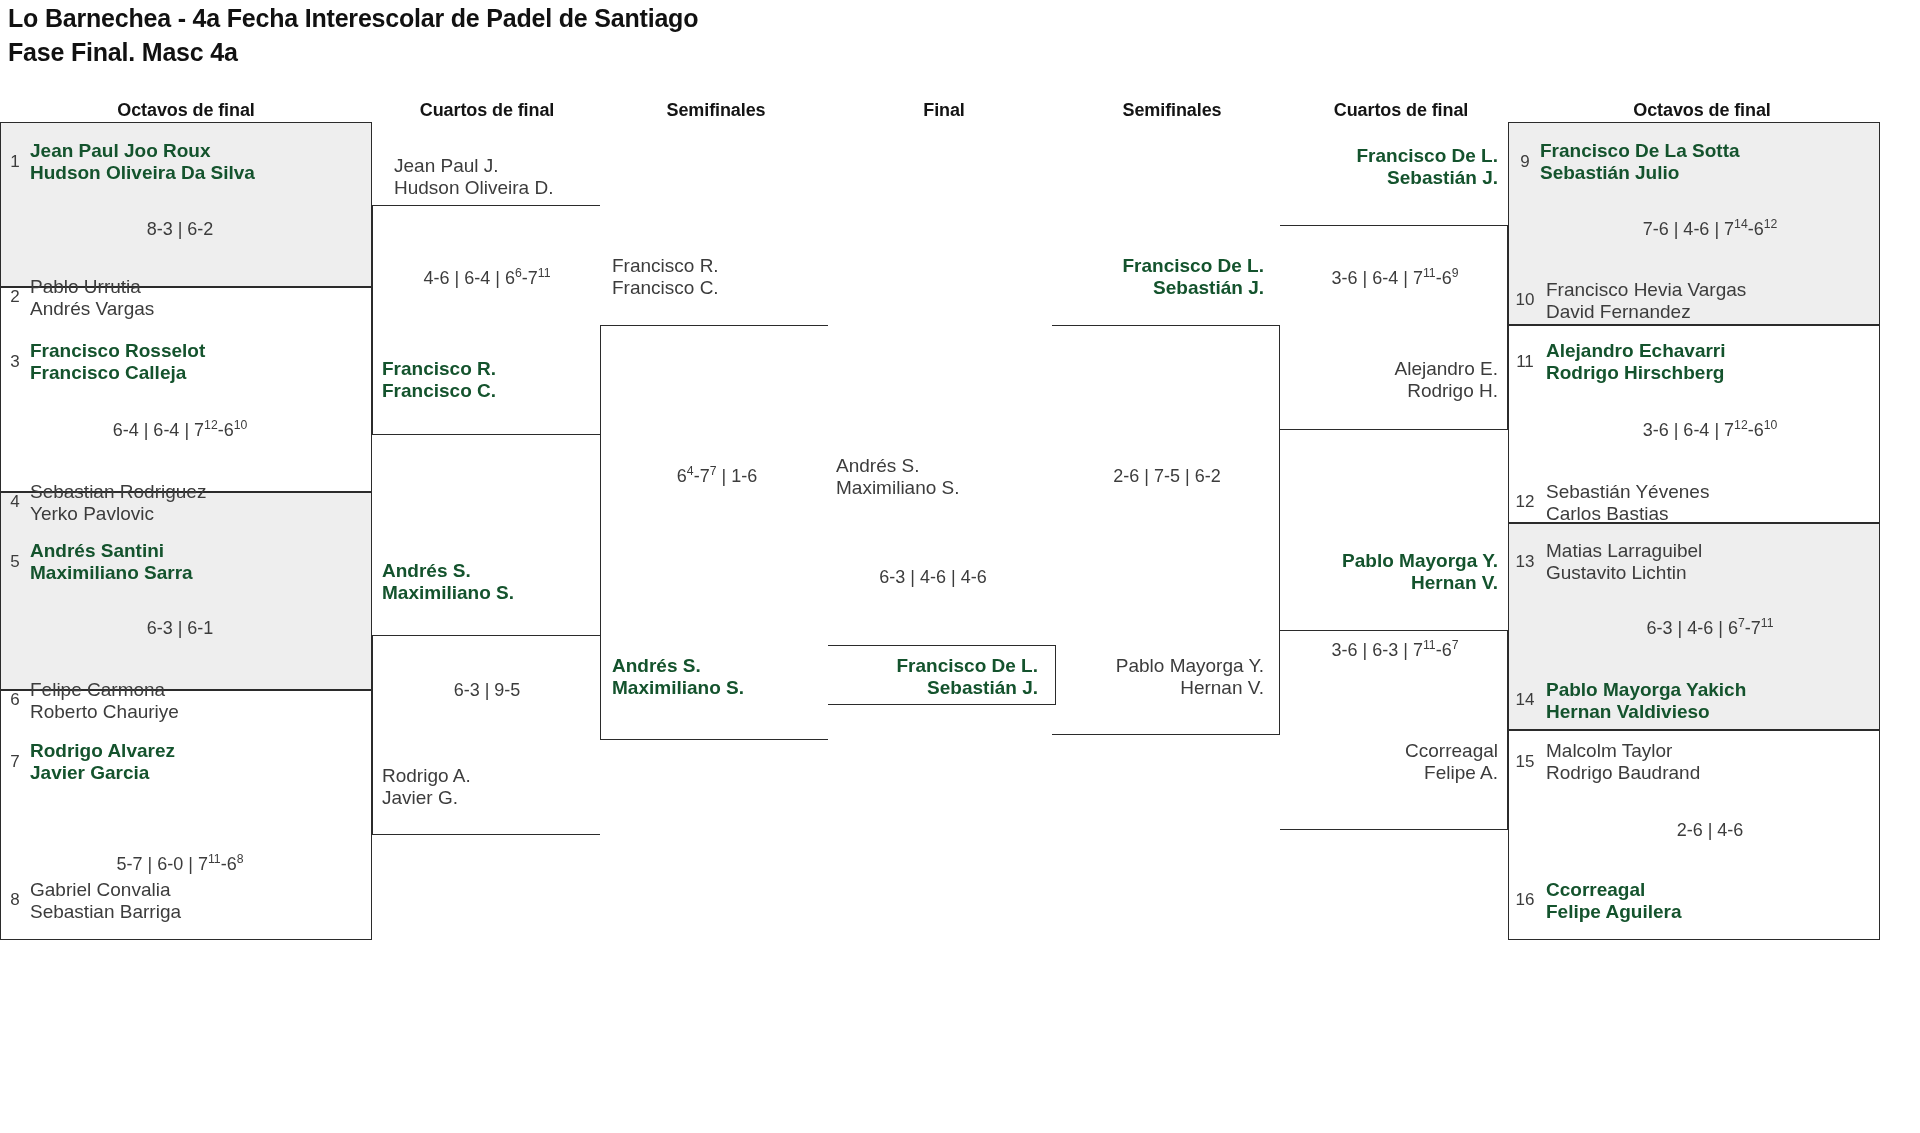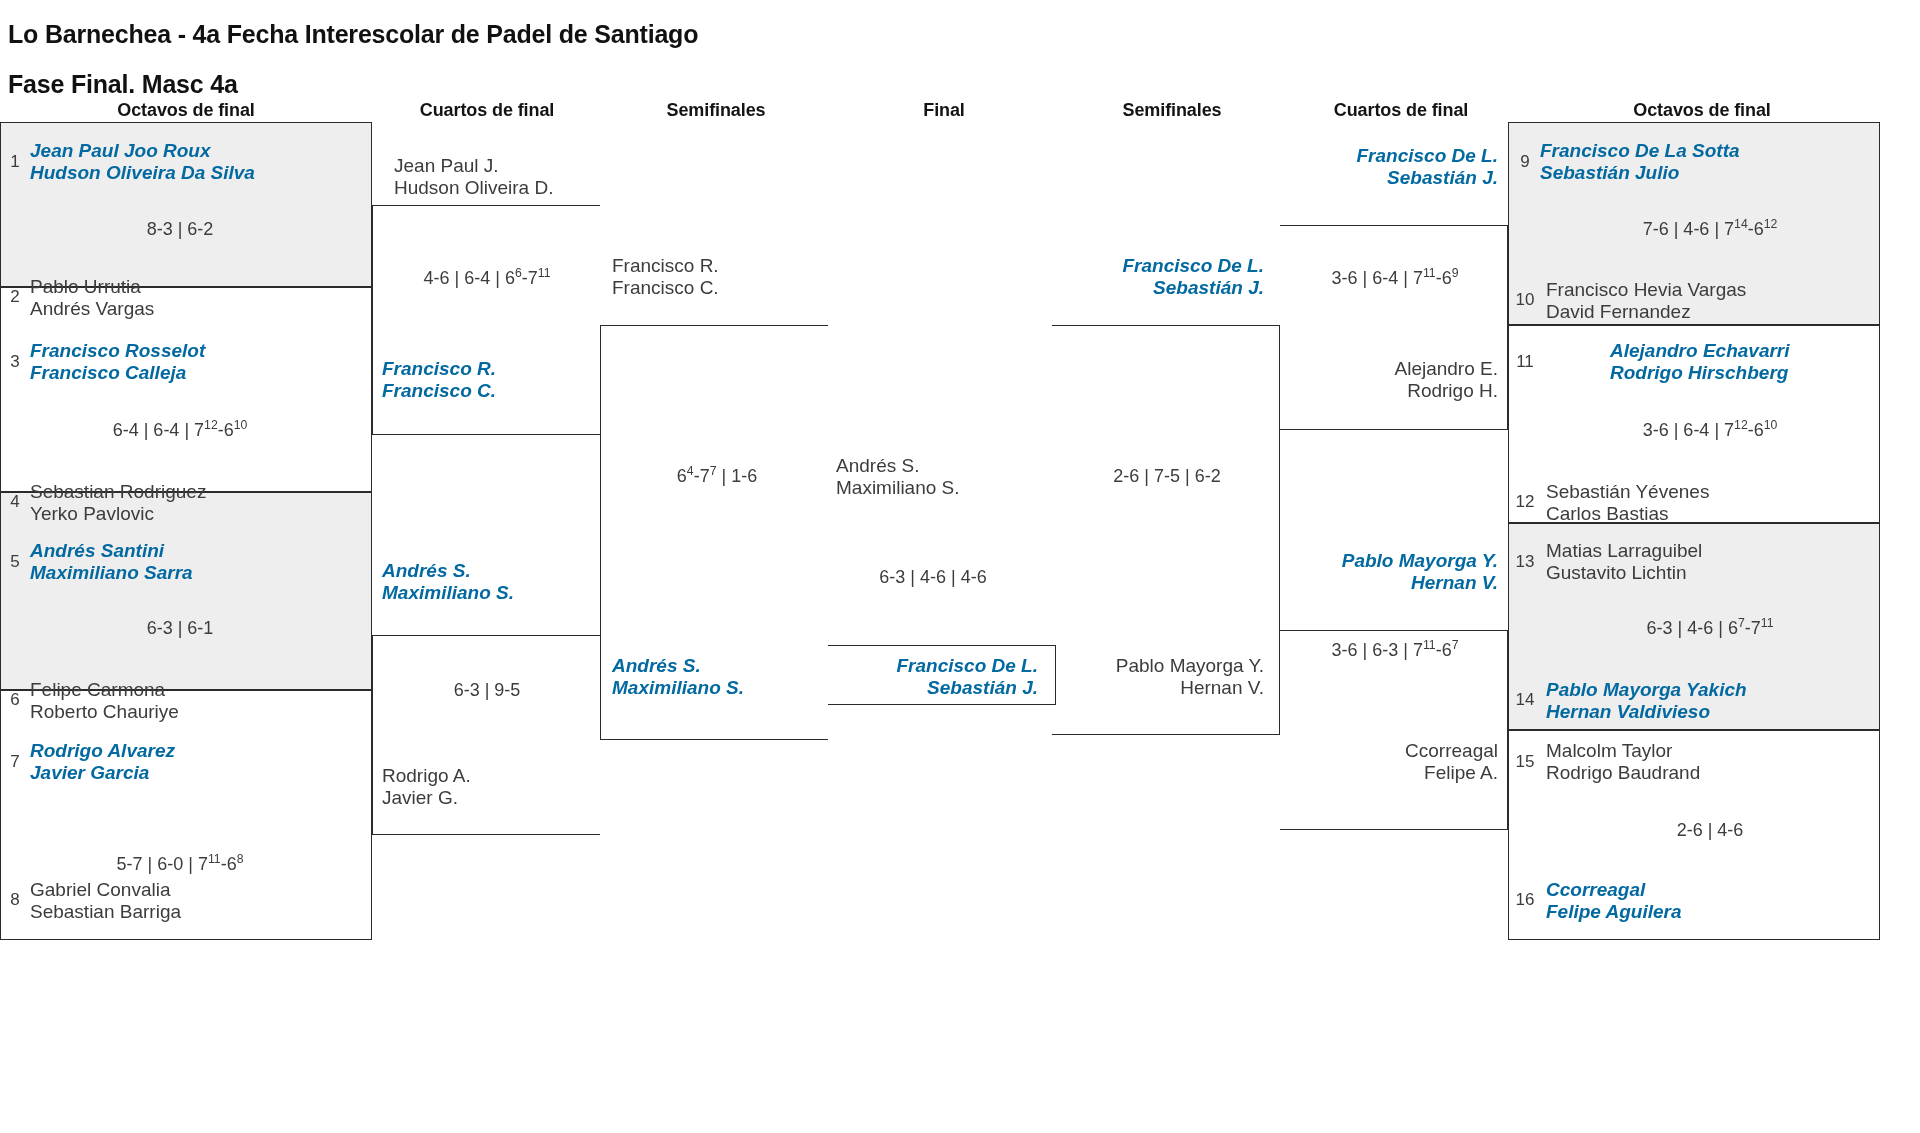--- a/index.html
+++ b/index.html
@@ -9,21 +9,21 @@
     color:#1a1a1a;overflow:hidden;position:relative;
   }
   .page{position:absolute;inset:0;}
 
   
   .title{
     position:absolute;left:8px;top:2px;width:1100px;
     font-size:25px;line-height:1.34;font-weight:600;color:#111111;
     letter-spacing:-0.2px;
   }
-  .title .ln{display:block;margin-top:16px;}
+  .title .ln{display:block;}
 
   .logo{position:absolute;right:12px;top:6px;width:250px;height:62px;}
   .logo svg{display:block;}
 
   
   .round-head{
     position:absolute;top:100px;font-size:18px;font-weight:600;
     color:#141414;text-align:center;letter-spacing:-0.1px;
   }
   .seedbox{
@@ -38,21 +38,21 @@
   }
   
   .conn-L{border-right:none;}
   .conn-R{border-left:none;}
 
   
   .team{
     position:absolute;font-size:19px;line-height:1.18;
     color:#3c3c3c;white-space:nowrap;
   }
-  .team.win{font-weight:700;color:#0369a1;font-style:italic;}
+  .team.win{font-weight:700;color:#14532d;}
   .team .l2{display:block;}
   .team.right{text-align:right;}
 
   .seedno{
     position:absolute;font-size:17px;color:#3c3c3c;
     width:26px;text-align:center;
   }
 
   .score{
     position:absolute;font-size:18px;color:#3c3c3c;white-space:nowrap;
@@ -223,21 +223,21 @@
     <span class="l2">Sebastián Julio</span>
   </div>
   <div class="score" style="left:1560px;top:219px;width:300px;">7-6 | 4-6 | 7<sup>14</sup>-6<sup>12</sup></div>
   <div class="seedno" style="left:1512px;top:290px;">10</div>
   <div class="team" style="left:1546px;top:279px;">
     <span>Francisco Hevia Vargas</span>
     <span class="l2">David Fernandez</span>
   </div>
 
   <div class="seedno" style="left:1512px;top:352px;">11</div>
-  <div class="team win" style="left:1610px;top:340px;">
+  <div class="team win" style="left:1546px;top:340px;">
     <span>Alejandro Echavarri</span>
     <span class="l2">Rodrigo Hirschberg</span>
   </div>
   <div class="score" style="left:1560px;top:420px;width:300px;">3-6 | 6-4 | 7<sup>12</sup>-6<sup>10</sup></div>
   <div class="seedno" style="left:1512px;top:492px;">12</div>
   <div class="team" style="left:1546px;top:481px;">
     <span>Sebastián Yévenes</span>
     <span class="l2">Carlos Bastias</span>
   </div>
 

